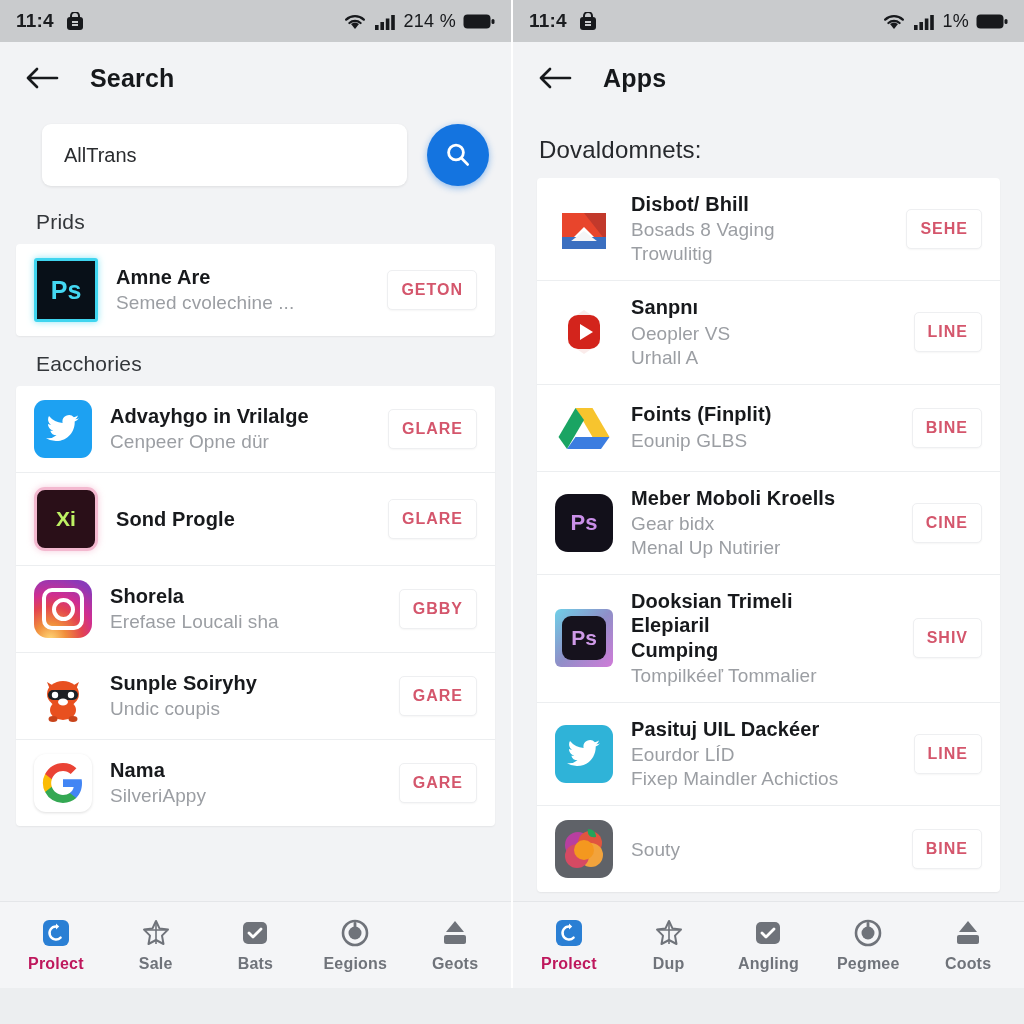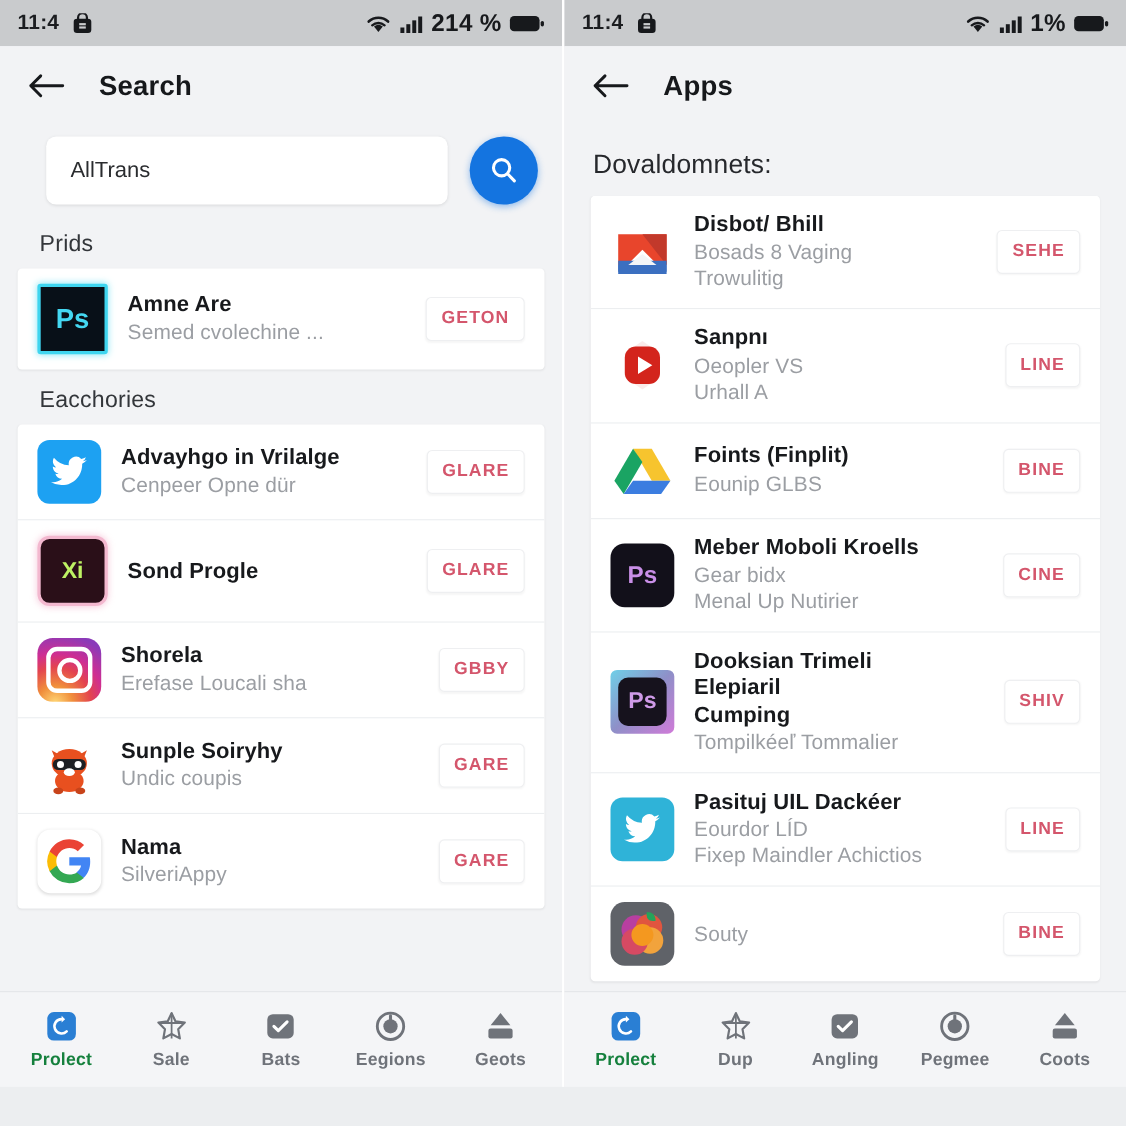--- a/index.html
+++ b/index.html
@@ -13,21 +13,21 @@
   .screen{width:512px;height:988px;position:relative;background:#f2f3f5;overflow:hidden;
           display:flex;flex-direction:column;}
   .screen.left{border-right:2px solid #ffffff;}
 
   
   .statusbar{height:42px;background:#c9cbcd;display:flex;align-items:center;
              padding:0 16px;flex:0 0 42px;}
   .sb-time{font-size:19px;font-weight:700;color:#1b1d20;letter-spacing:.2px;}
   .sb-appicon{margin-left:12px;display:flex;align-items:center;}
   .sb-right{margin-left:auto;display:flex;align-items:center;gap:7px;}
-  .sb-pct{font-size:22px;font-weight:700;color:#17191c;letter-spacing:.3px;}
+  .sb-pct{font-size:18px;font-weight:400;color:#17191c;letter-spacing:.3px;}
 
   
   .appbar{height:72px;display:flex;align-items:center;padding:0 22px;flex:0 0 72px;
           background:#f2f3f5;}
   .back{width:40px;height:40px;display:flex;align-items:center;justify-content:center;cursor:pointer;}
   .appbar-title{font-size:25px;font-weight:700;color:#16181b;margin-left:28px;letter-spacing:.2px;}
 
   
   .searchrow{display:flex;align-items:center;padding:10px 22px 8px 42px;flex:0 0 auto;gap:20px;}
   .searchbox{flex:1;height:62px;background:#ffffff;border-radius:9px;display:flex;align-items:center;
@@ -56,21 +56,21 @@
              cursor:pointer;white-space:nowrap;box-shadow:0 1px 2px rgba(0,0,0,.04);}
 
   
   .body{flex:1;overflow:hidden;position:relative;}
 
   
   .bottomnav{flex:0 0 86px;height:86px;background:#f4f5f7;border-top:1px solid #e4e6e9;
              display:flex;align-items:center;justify-content:space-around;padding:0 6px;}
   .navitem{display:flex;flex-direction:column;align-items:center;gap:7px;cursor:pointer;width:92px;}
   .navlabel{font-size:16px;color:#6f737a;font-weight:700;letter-spacing:.2px;}
-  .navitem.active .navlabel{color:#15803d;}
+  .navitem.active .navlabel{color:#be185d;}
 
   
   .ico{width:58px;height:58px;border-radius:11px;display:flex;align-items:center;justify-content:center;
        position:relative;overflow:hidden;flex:0 0 58px;}
   .ico-ps{background:#081018;border:3px solid #3fd5ef;box-shadow:0 0 7px rgba(63,213,239,.6);
           color:#44d8f2;font-weight:700;font-size:25px;border-radius:3px;}
   .ico-psdark{background:#12101a;color:#c98fe8;font-weight:700;font-size:22px;border-radius:13px;}
   .ico-psgrad{background:linear-gradient(135deg,#6fd0e8 0%,#8f8fc8 50%,#d07bd8 100%);
               border-radius:6px;}
   .ico-psgrad .inner{width:44px;height:44px;background:#16121d;border-radius:9px;display:flex;

